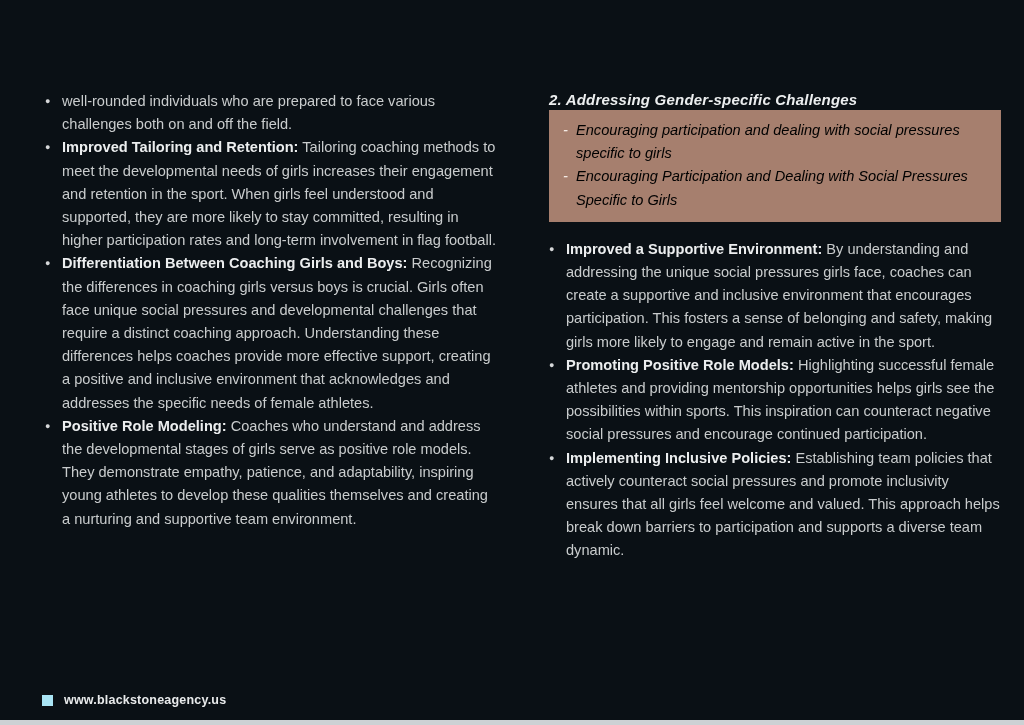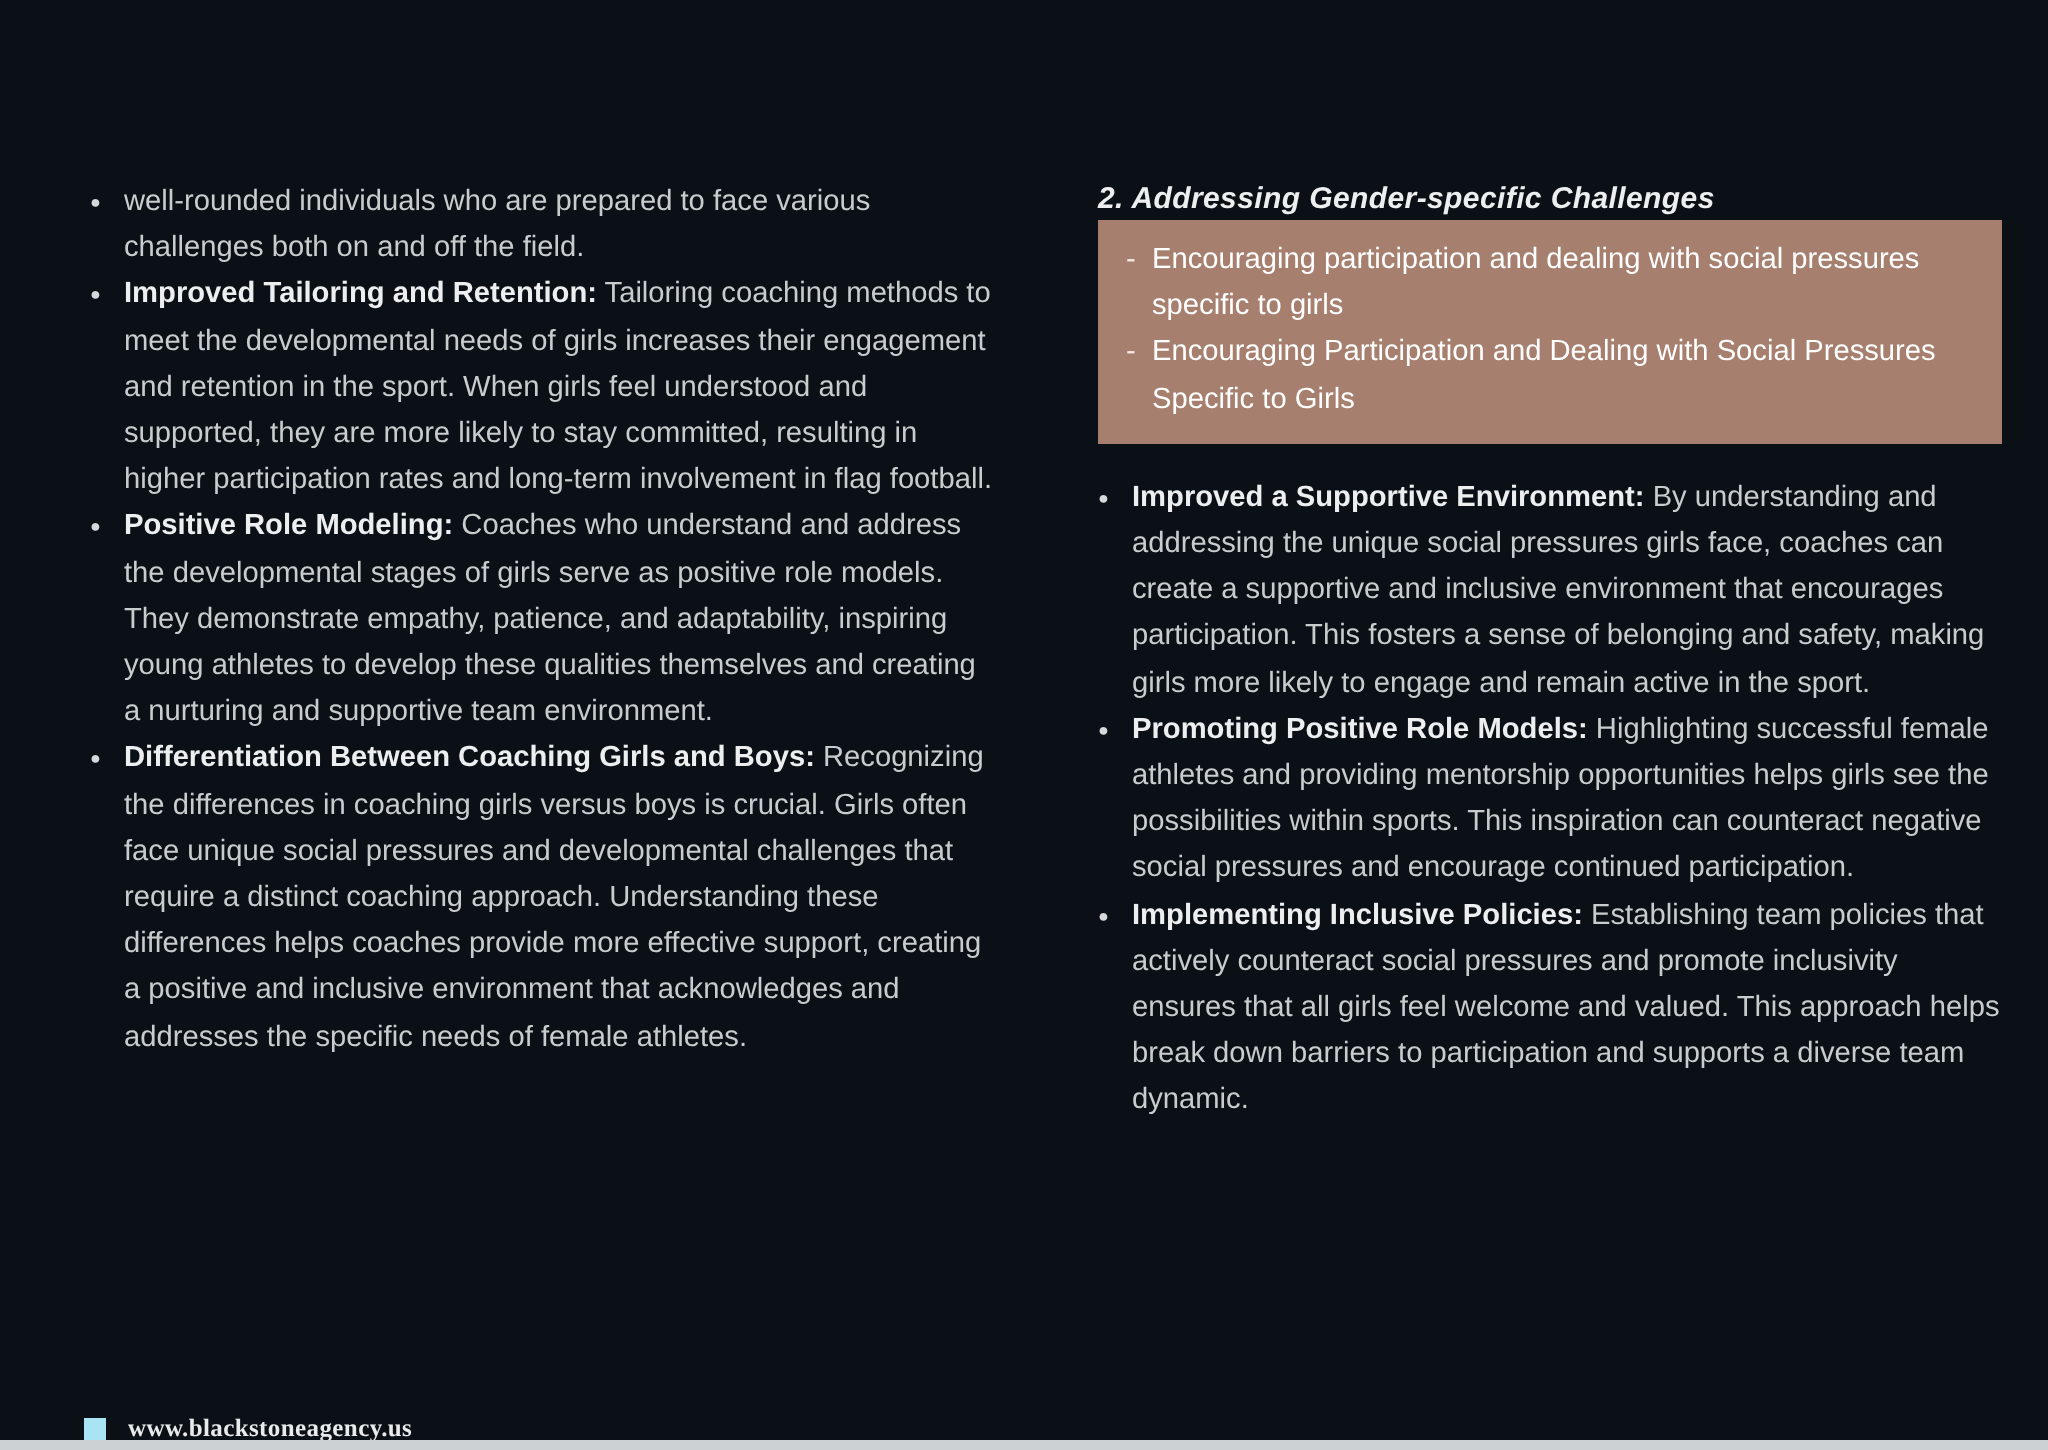--- a/index.html
+++ b/index.html
@@ -60,38 +60,38 @@
     background: #a67f6e;
     padding: 9px 14px 10px 14px;
     margin-bottom: 16px;
   }
   .dash-list { list-style: none; }
   .dash-list li {
     position: relative;
     padding-left: 13px;
     font-size: 14.6px;
     line-height: 23.2px;
-    color: #ffffff;
+    color: #000000;
+    font-style: italic;
   }
   .dash-list li::before {
     content: "-";
     position: absolute;
     left: 0;
     top: 0;
     color: #f4eae4;
   }
 
   .footer {
     position: absolute;
     left: 42px;
-    bottom: 3px;
+    bottom: 18px;
     display: flex;
     align-items: center;
     gap: 11px;
-    font-family: Liberation Serif, serif;
   }
   .footer-square {
     width: 11px;
     height: 11px;
     background: #a9e4f4;
   }
   .footer-url {
     font-size: 12.5px;
     font-weight: bold;
     color: #e8eaeb;
@@ -115,26 +115,26 @@
     <ul class="bullet-list">
       <li>
         <span class="lead"></span>
         <span>well-rounded individuals who are prepared to face various challenges both on and off the field.</span>
       </li>
       <li>
         <span class="lead">Improved Tailoring and Retention:</span>
         <span>Tailoring coaching methods to meet the developmental needs of girls increases their engagement and retention in the sport. When girls feel understood and supported, they are more likely to stay committed, resulting in higher participation rates and long-term involvement in flag football.</span>
       </li>
       <li>
+        <span class="lead">Differentiation Between Coaching Girls and Boys:</span>
+        <span>Recognizing the differences in coaching girls versus boys is crucial. Girls often face unique social pressures and developmental challenges that require a distinct coaching approach. Understanding these differences helps coaches provide more effective support, creating a positive and inclusive environment that acknowledges and addresses the specific needs of female athletes.</span>
+      </li>
+      <li>
         <span class="lead">Positive Role Modeling:</span>
         <span>Coaches who understand and address the developmental stages of girls serve as positive role models. They demonstrate empathy, patience, and adaptability, inspiring young athletes to develop these qualities themselves and creating a nurturing and supportive team environment.</span>
-      </li>
-      <li>
-        <span class="lead">Differentiation Between Coaching Girls and Boys:</span>
-        <span>Recognizing the differences in coaching girls versus boys is crucial. Girls often face unique social pressures and developmental challenges that require a distinct coaching approach. Understanding these differences helps coaches provide more effective support, creating a positive and inclusive environment that acknowledges and addresses the specific needs of female athletes.</span>
       </li>
     </ul>
   </div>
 
   <div class="col col-right">
     <div class="rc-heading">2. Addressing Gender-specific Challenges</div>
 
     <div class="highlight-box">
       <ul class="dash-list">
         <li>Encouraging participation and dealing with social pressures specific to girls</li>

